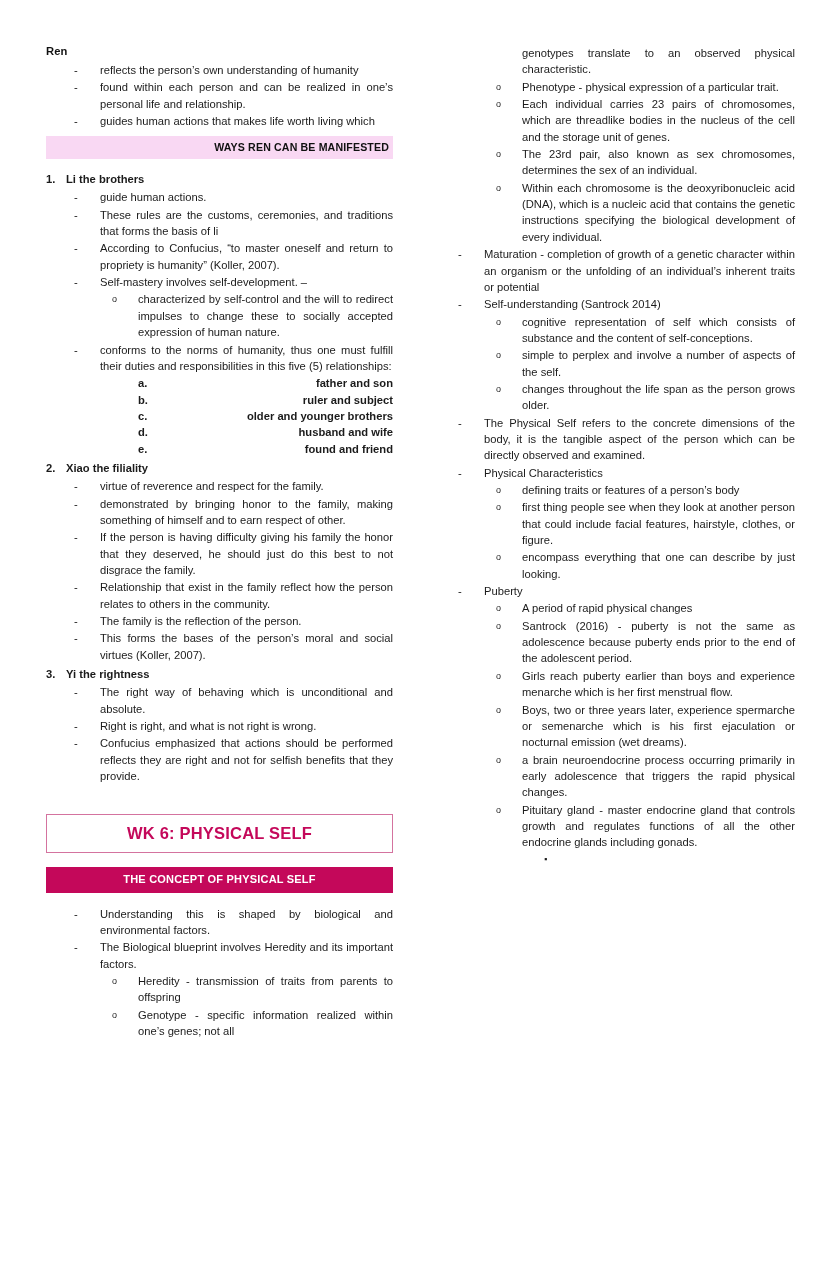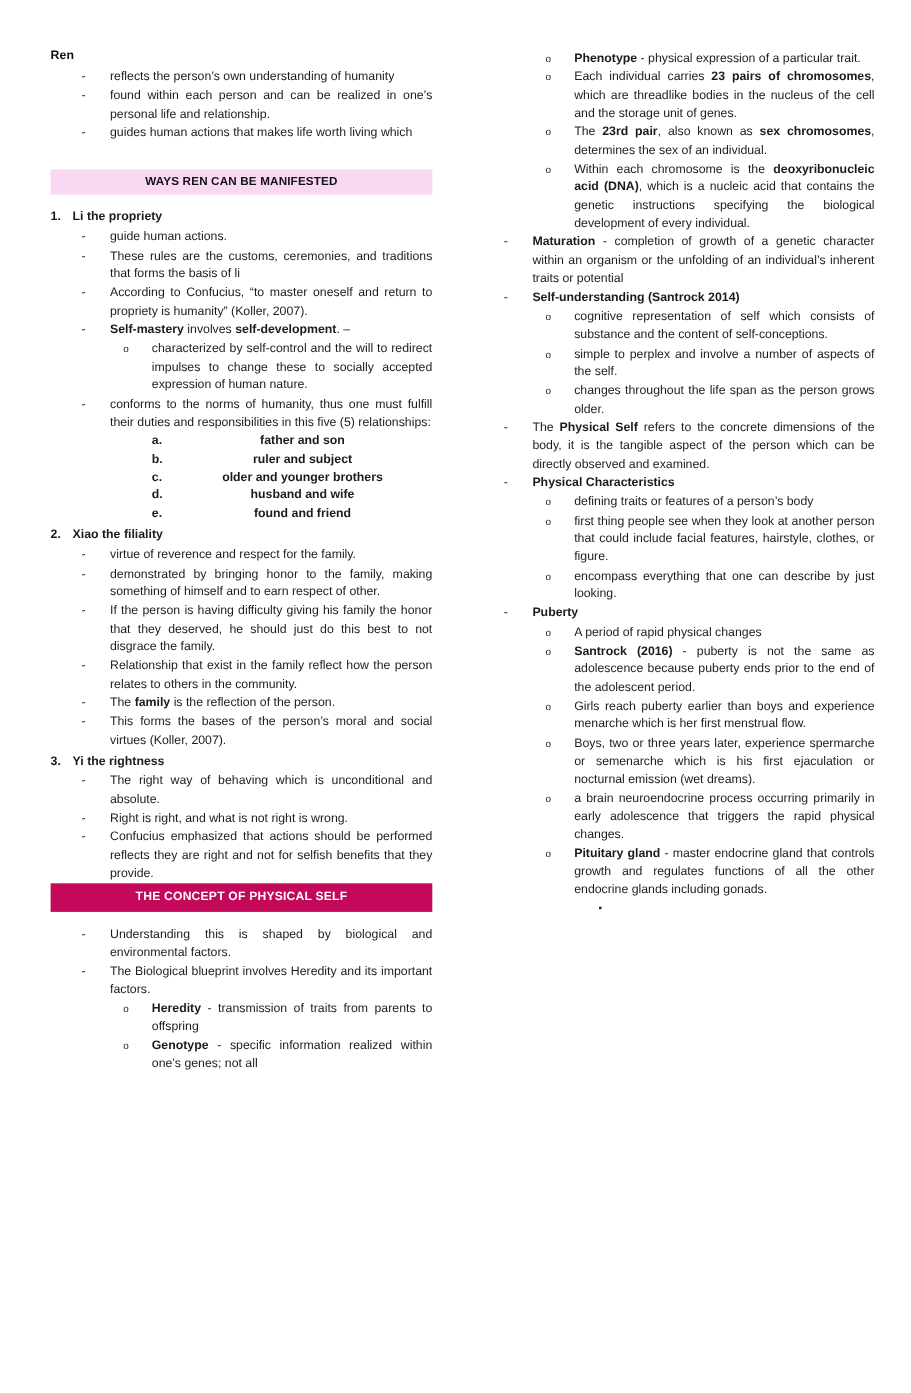--- a/index.html
+++ b/index.html
@@ -40,24 +40,24 @@
     margin: 0 0 5px 0;
     letter-spacing: .1px;
   }
 
   
   .banner-pink {
     background: #f9d8f3;
     color: #111;
     font-weight: bold;
     font-size: 10.6px;
-    text-align: center;
+    text-align: right;
     letter-spacing: .15px;
     padding: 5px 4px 5px 4px;
-    margin: 25px 0 12px 0;
+    margin: 7px 0 12px 0;
     line-height: 1.2;
   }
   .banner-outline {
     border: 1.2px solid #d4739f;
     color: #c4085a;
     font-weight: bold;
     font-size: 16.5px;
     text-align: center;
     letter-spacing: .2px;
     padding: 9px 4px 9px 4px;
@@ -89,21 +89,21 @@
     flex: 0 0 auto;
     text-align: left;
     color: #1b1b1b;
   }
   .tx {
     flex: 1 1 auto;
     text-align: justify;
     text-justify: inter-word;
     hyphens: none;
   }
-  .tx b { font-weight: bold; }
+  .tx b { font-weight: normal; }
 
   
   .lv-num { margin-left: 0px; margin-top: 3px; margin-bottom: 2px; }
   .lv-num .mk { width: 20px; font-weight: bold; }
   .lv-num .tx { font-weight: bold; }
 
   
   .lv-dash { margin-left: 28px; }
   .lv-dash .mk { width: 26px; }
 
@@ -118,21 +118,21 @@
   .lv-circ-r { margin-left: 48px; }
   .lv-circ-r .mk { width: 26px; font-size: 9px; line-height: 1.82; }
 
   
   .lv-sq-r { margin-left: 96px; }
   .lv-sq-r .mk { width: 26px; font-size: 9px; line-height: 1.7; }
 
   
   .lv-alpha { margin-left: 92px; margin-bottom: 0px; }
   .lv-alpha .mk { width: 19px; font-weight: bold; }
-  .lv-alpha .tx { font-weight: bold; text-align: center; }
+  .lv-alpha .tx { font-weight: bold; text-align: right; }
 </style>
 </head>
 <body>
 
 <div class="page">
   <div class="columns">
 
     <div class="col">
 
       <div class="h-plain">Ren</div>
@@ -147,21 +147,21 @@
       </div>
       <div class="row lv-dash">
         <span class="mk">-</span>
         <span class="tx">guides human actions that makes life worth living which</span>
       </div>
 
       <div class="banner-pink">WAYS REN CAN BE MANIFESTED</div>
 
       <div class="row lv-num">
         <span class="mk">1.</span>
-        <span class="tx">Li the propriety</span>
+        <span class="tx">Li the brothers</span>
       </div>
 
       <div class="row lv-dash">
         <span class="mk">-</span>
         <span class="tx">guide human actions.</span>
       </div>
       <div class="row lv-dash">
         <span class="mk">-</span>
         <span class="tx">These rules are the customs, ceremonies, and traditions that forms the basis of li</span>
       </div>
@@ -242,20 +242,21 @@
       </div>
       <div class="row lv-dash">
         <span class="mk">-</span>
         <span class="tx">Right is right, and what is not right is wrong.</span>
       </div>
       <div class="row lv-dash">
         <span class="mk">-</span>
         <span class="tx">Confucius emphasized that actions should be performed reflects they are right and not for selfish benefits that they provide.</span>
       </div>
 
+      <div class="banner-outline">WK 6: PHYSICAL SELF</div>
       <div class="banner-solid">THE CONCEPT OF PHYSICAL SELF</div>
 
       <div class="row lv-dash">
         <span class="mk">-</span>
         <span class="tx">Understanding this is shaped by biological and environmental factors.</span>
       </div>
       <div class="row lv-dash">
         <span class="mk">-</span>
         <span class="tx">The Biological blueprint involves Heredity and its important factors.</span>
       </div>
@@ -265,20 +266,24 @@
       </div>
       <div class="row lv-circ">
         <span class="mk">o</span>
         <span class="tx"><b>Genotype</b><span> - specific information realized within one’s genes; not all</span></span>
       </div>
 
     </div>
 
     <div class="col">
 
+      <div class="row lv-circ-r">
+        <span class="mk"></span>
+        <span class="tx">genotypes translate to an observed physical characteristic.</span>
+      </div>
       <div class="row lv-circ-r">
         <span class="mk">o</span>
         <span class="tx"><b>Phenotype</b><span> - physical expression of a particular trait.</span></span>
       </div>
       <div class="row lv-circ-r">
         <span class="mk">o</span>
         <span class="tx"><span>Each individual carries </span><b>23 pairs of chromosomes</b><span>, which are threadlike bodies in the nucleus of the cell and the storage unit of genes.</span></span>
       </div>
       <div class="row lv-circ-r">
         <span class="mk">o</span>

